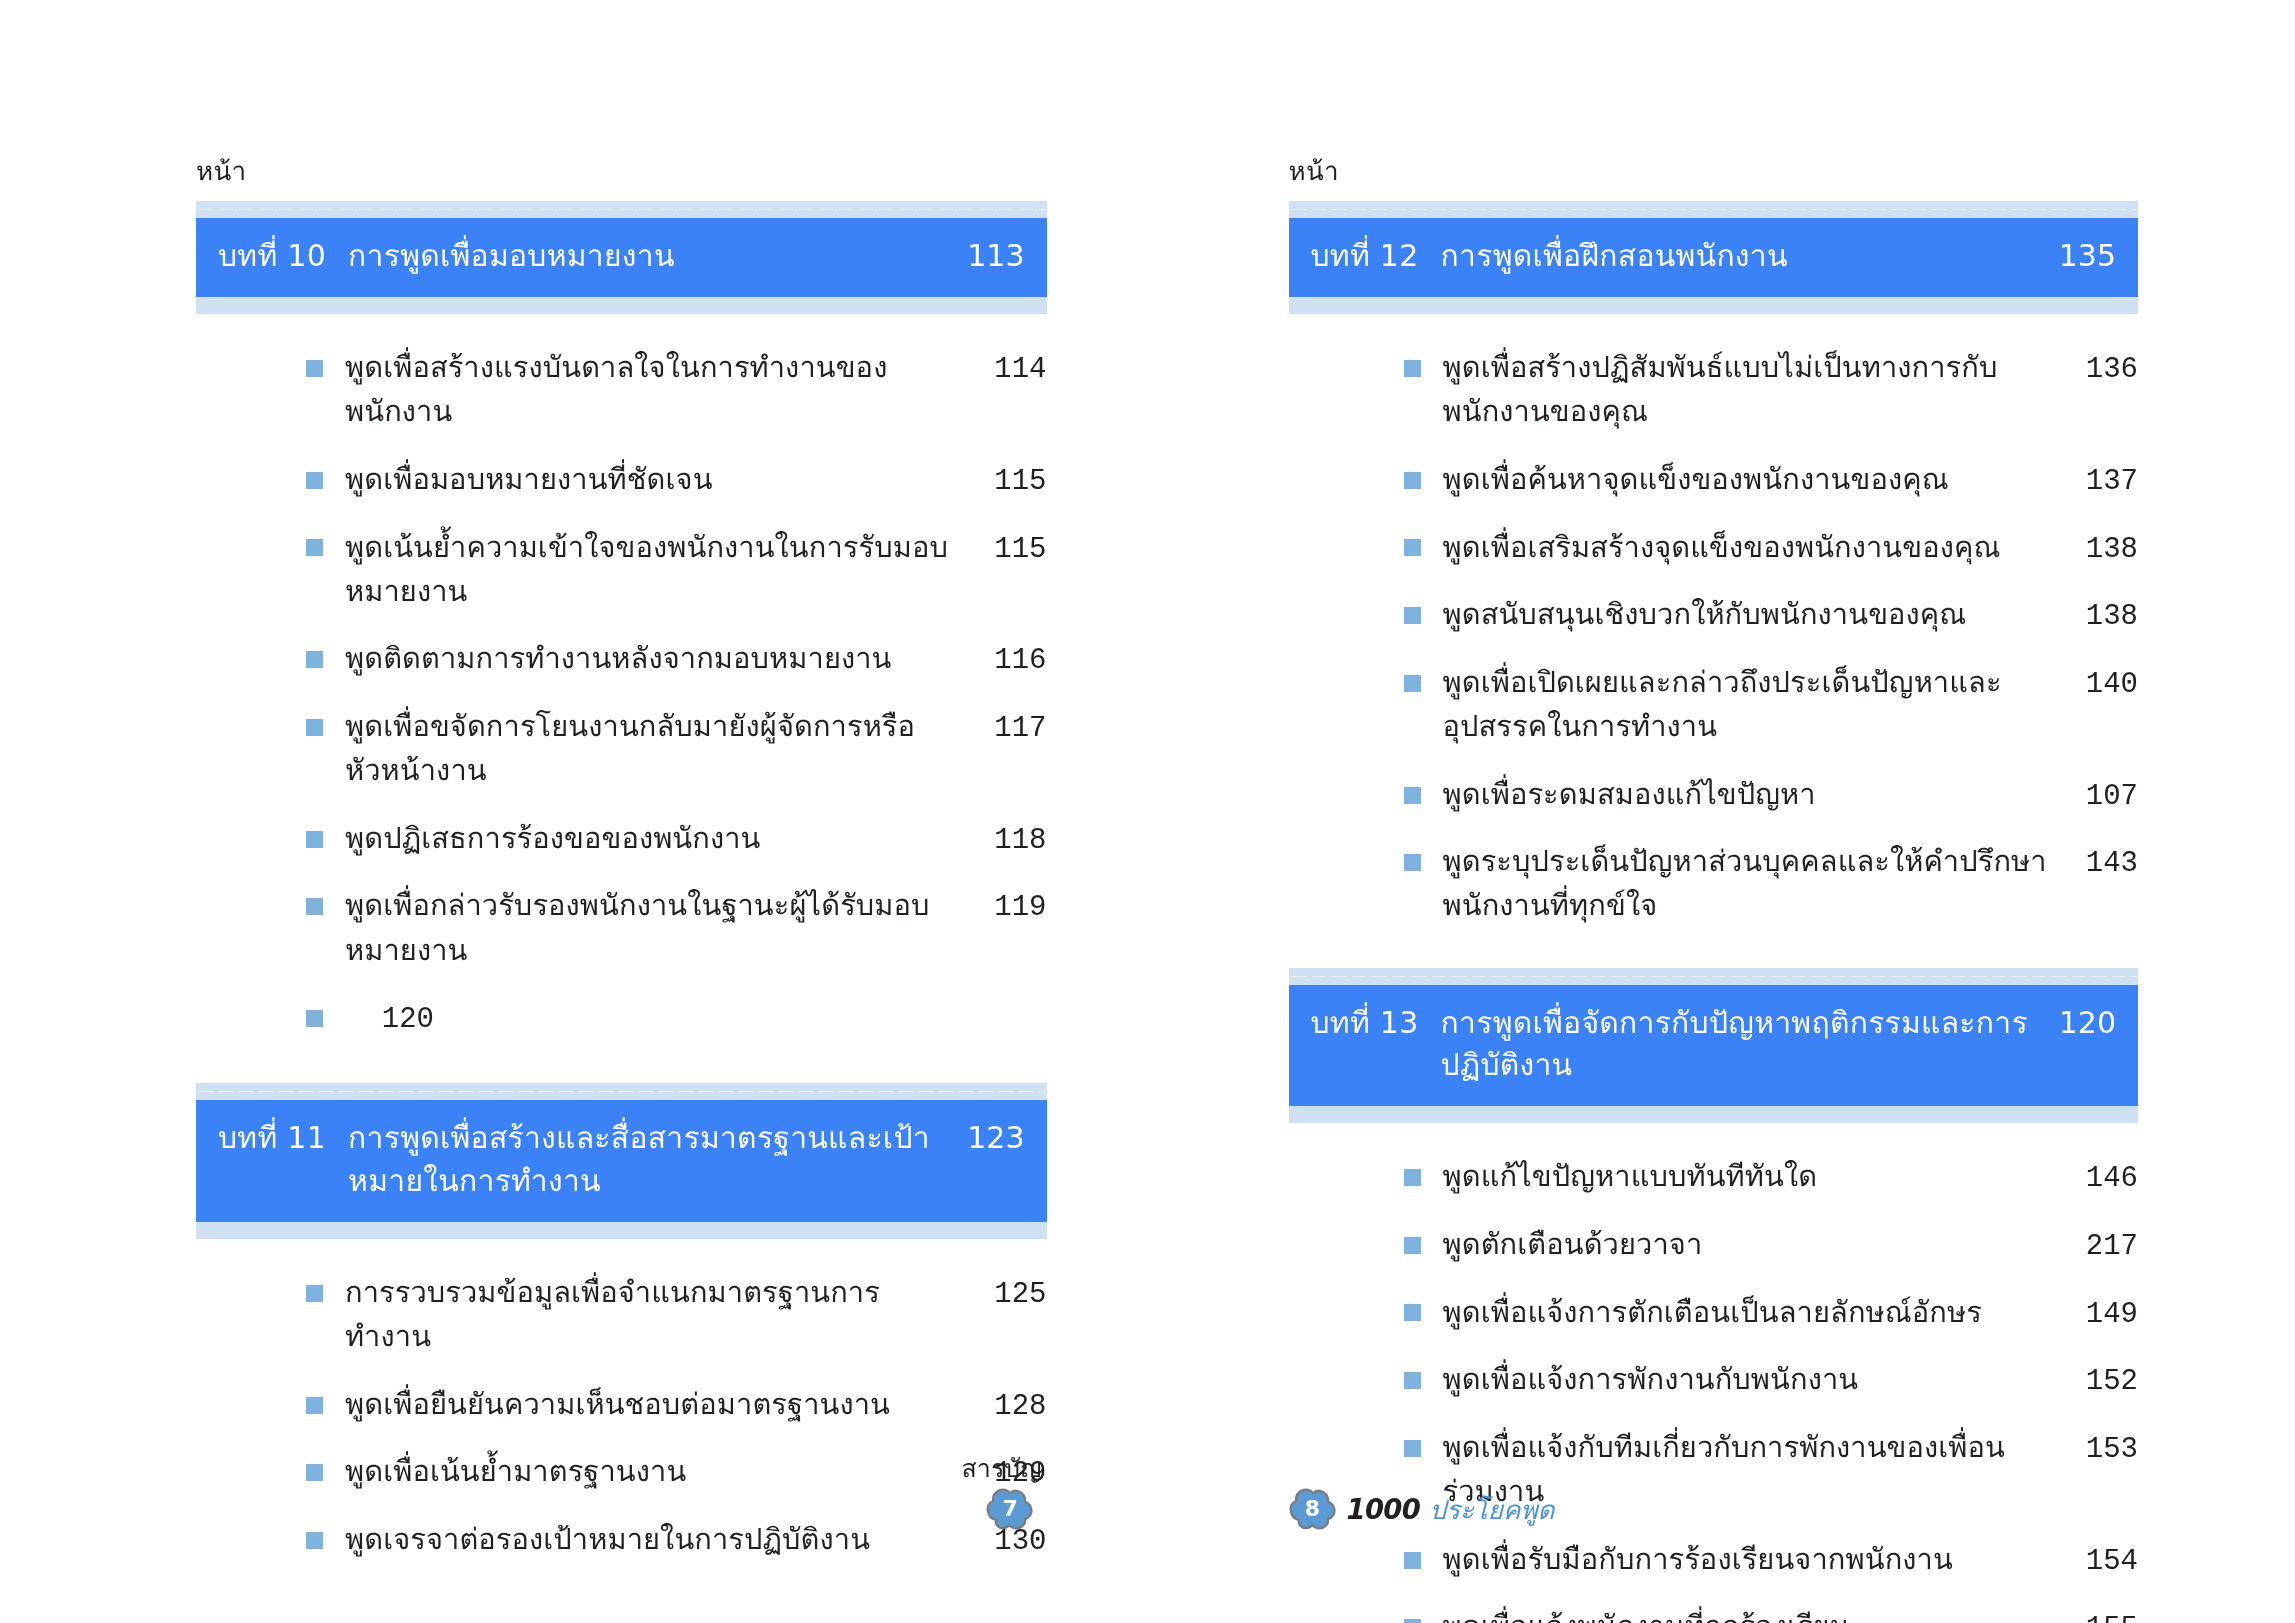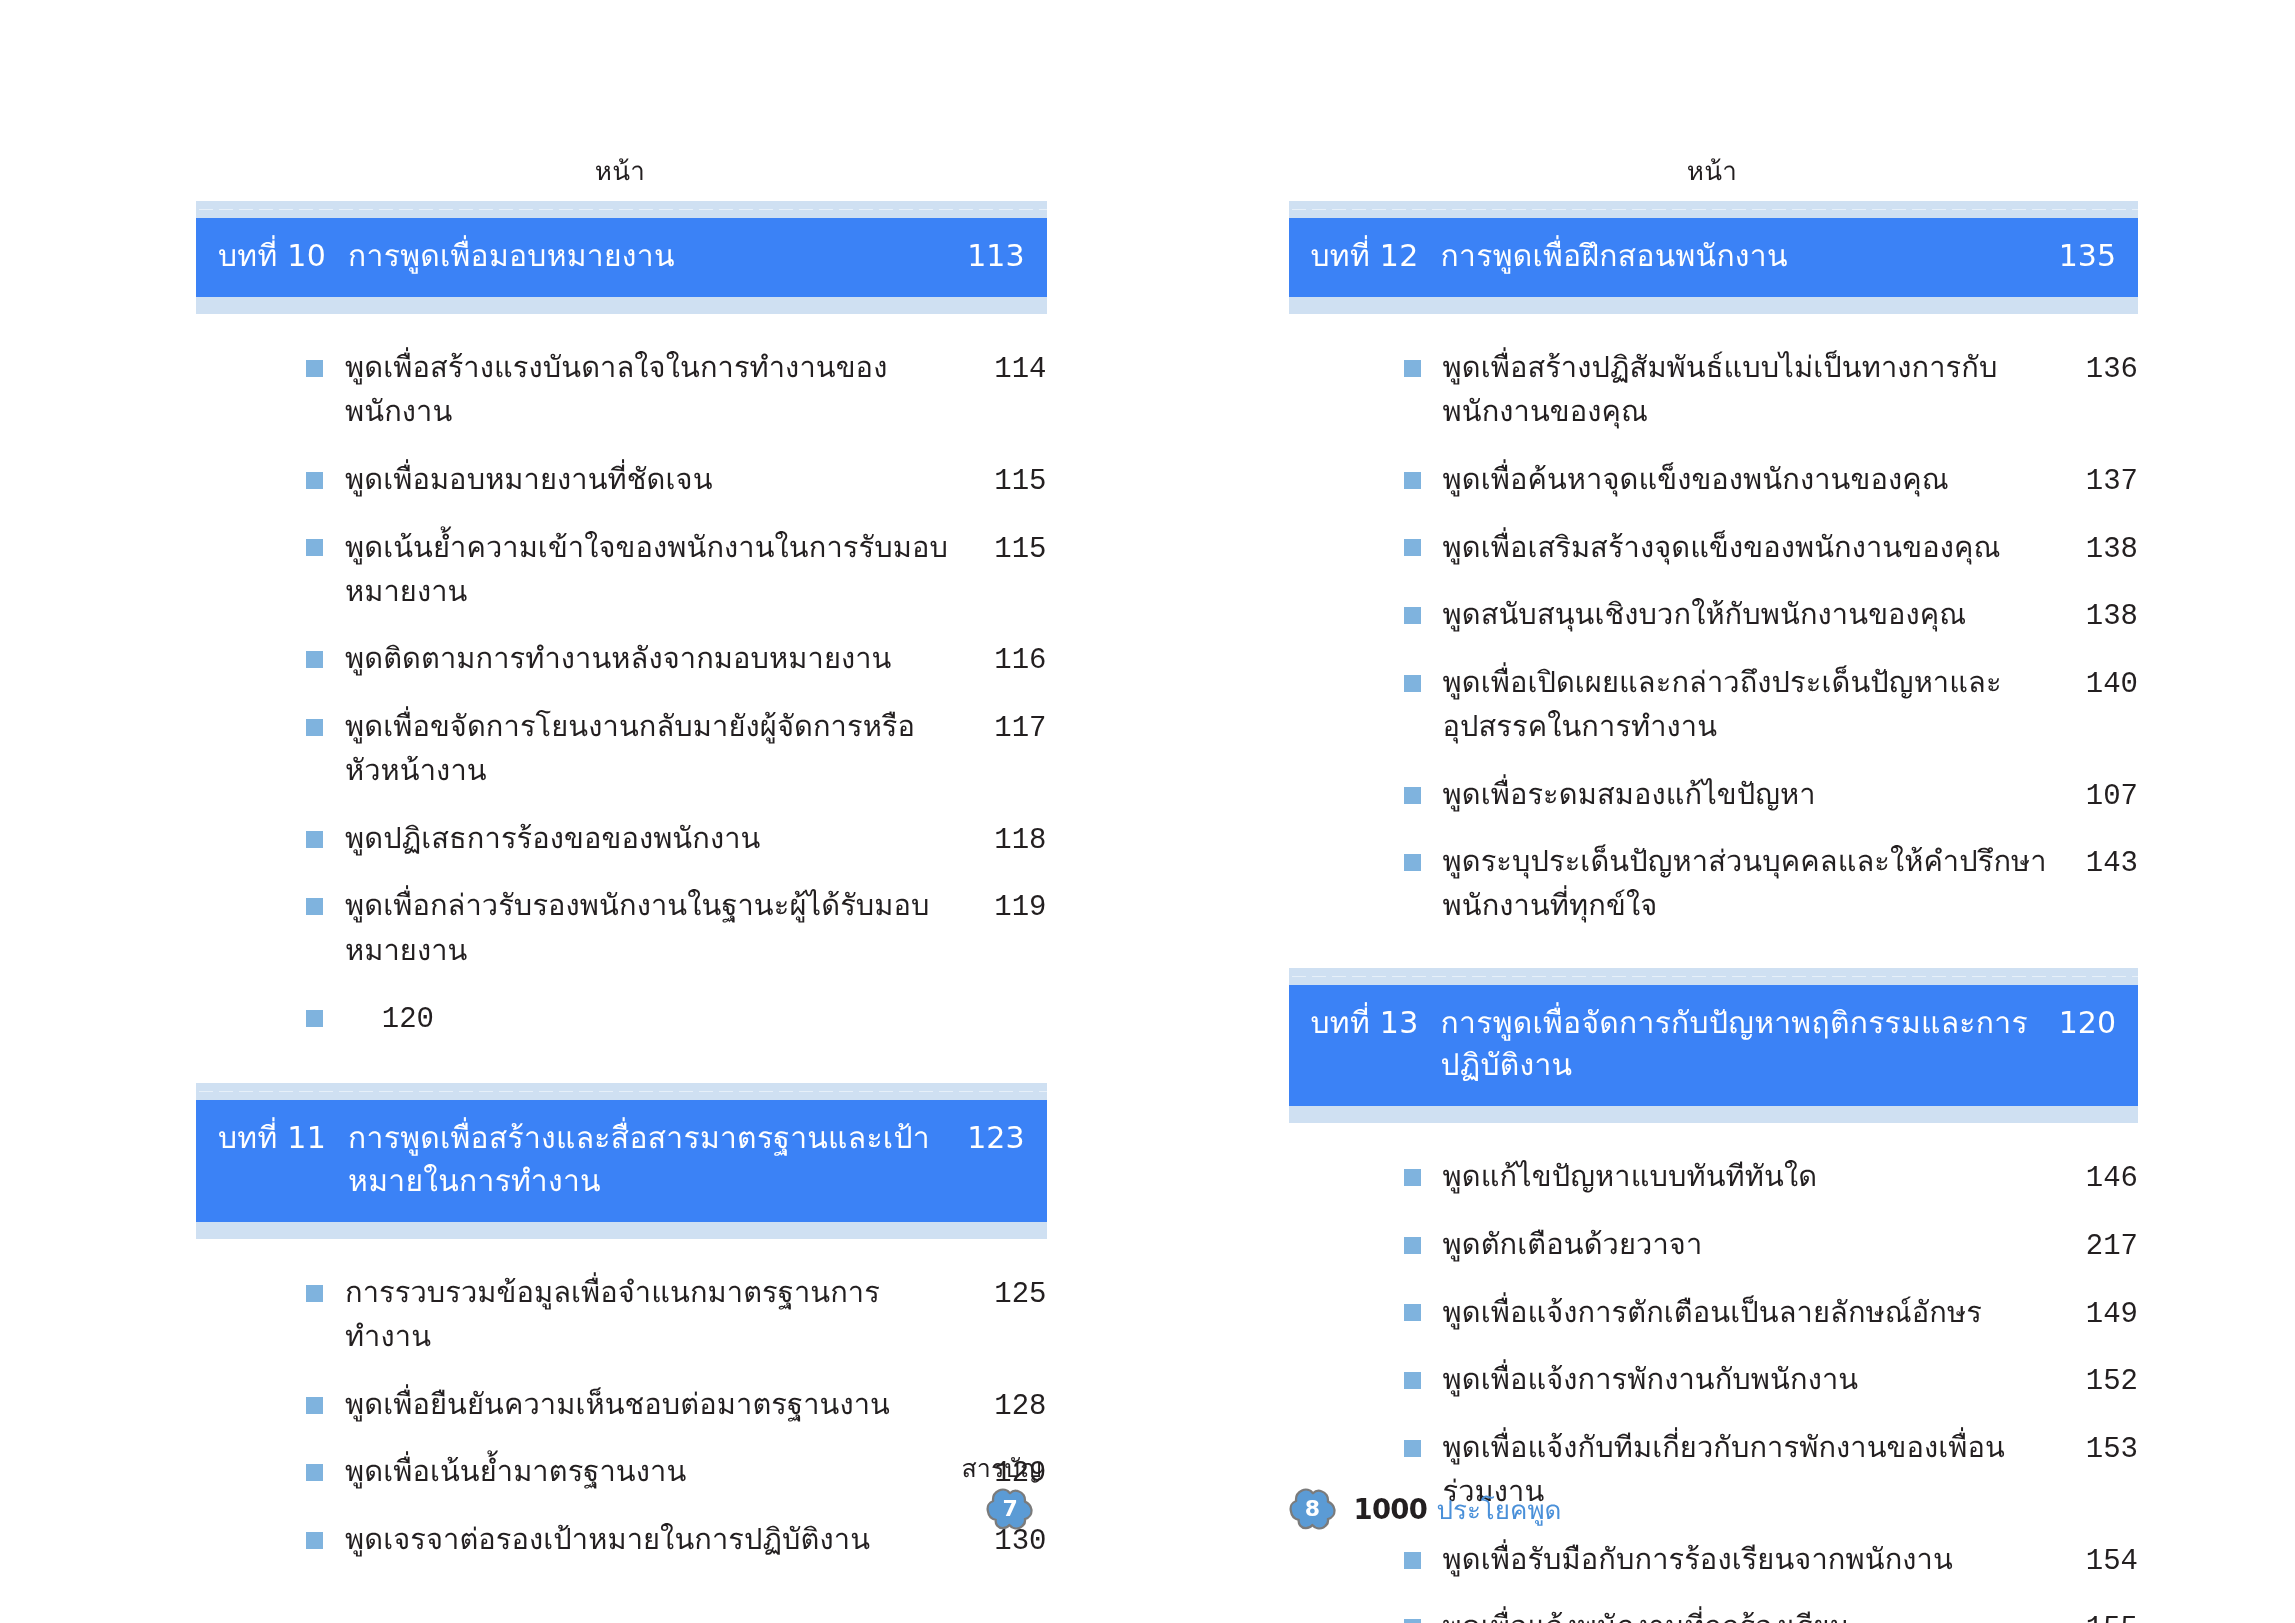--- a/index.html
+++ b/index.html
@@ -33,21 +33,21 @@
     top: 150px;
     bottom: 131px;
   }
   .page-left .page-inner  { left: 196px;  right: 101px; }
   .page-right .page-inner { left: 141px;  right: 157px; }
 
   
   .page-col-caption {
     position: relative;
     height: 51px;
-    text-align: center;
+    text-align: left;
     padding-right: 2.6px;
   }
   .page-col-caption span {
     font-size: 26px;
     color: #231f20;
     letter-spacing: 0.3px;
   }
 
   
   .chapter {
@@ -190,21 +190,22 @@
     color: #ffffff;
     font-size: 22px;
     font-weight: 700;
     padding-bottom: 1.3px;
     box-sizing: border-box;
   }
 
   .brand {
     display: flex;
     align-items: baseline;
-    margin-left: 17px;
+    margin-left: 10px;
+    font-style: italic;
   }
   .brand-num {
     font-size: 27.5px;
     font-weight: 700;
     color: #231f20;
     letter-spacing: -0.7px;
   }
   .brand-word {
     font-size: 26px;
     color: #4A90D9;

